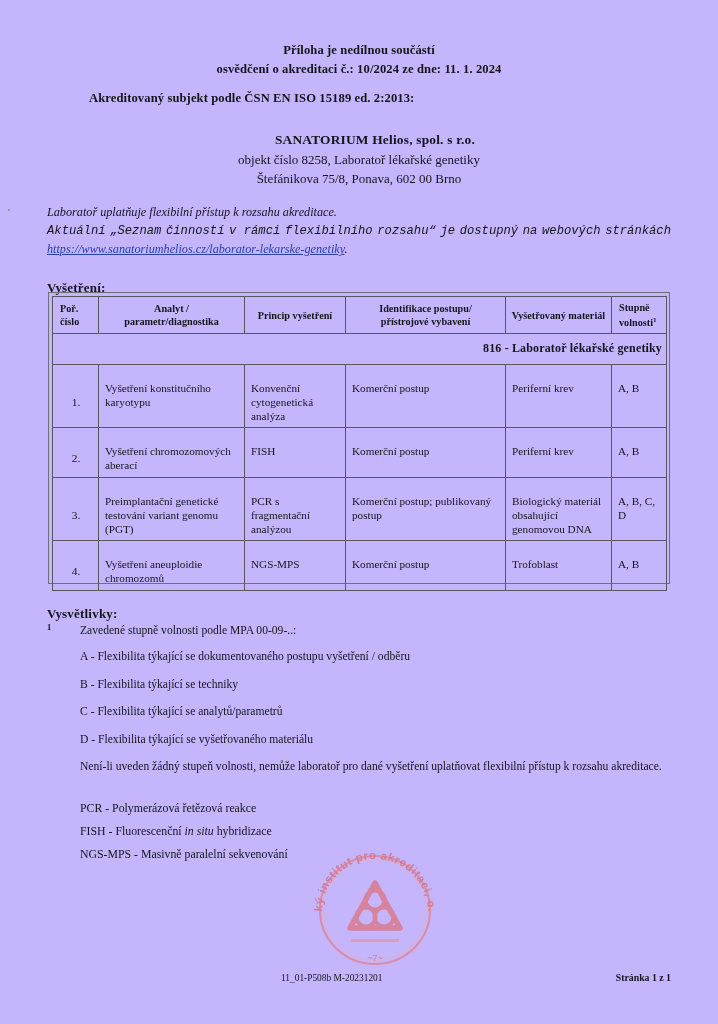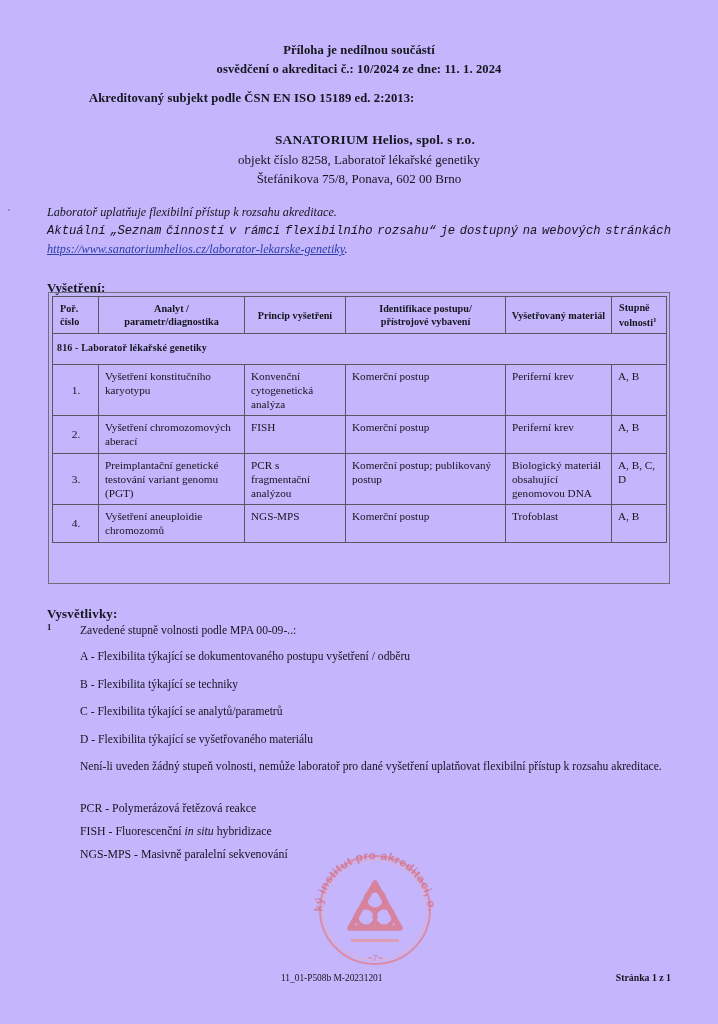--- a/index.html
+++ b/index.html
@@ -114,39 +114,39 @@
     border-collapse: collapse;
     width: 100%;
     table-layout: fixed;
     font-size: 11.2px;
     line-height: 14.2px;
   }
   table.exam th,
   table.exam td {
     border: 1px solid #55585e;
     vertical-align: top;
-    padding: 4px 5px 4px 6px;
+    padding: 16px 5px 4px 6px;
   }
   table.exam thead th {
     text-align: center;
     font-weight: bold;
     font-size: 10.2px;
     line-height: 13px;
     padding: 4px 3px;
     vertical-align: middle;
   }
   table.exam thead th.c-por {
     text-align: left;
     padding-left: 7px;
     margin-top: 32px;
   }
   table.exam .grouprow td {
-    text-align: left;
-    font-weight: bold;
-    font-size: 10px;
+    text-align: right;
+    font-weight: bold;
+    font-size: 12px;
     padding: 7px 4px 8px;
     letter-spacing: .15px;
   }
   table.exam td.num {
     text-align: center;
     vertical-align: middle;
     font-size: 11.4px;
   }
   .outer-frame {
     position: absolute;

